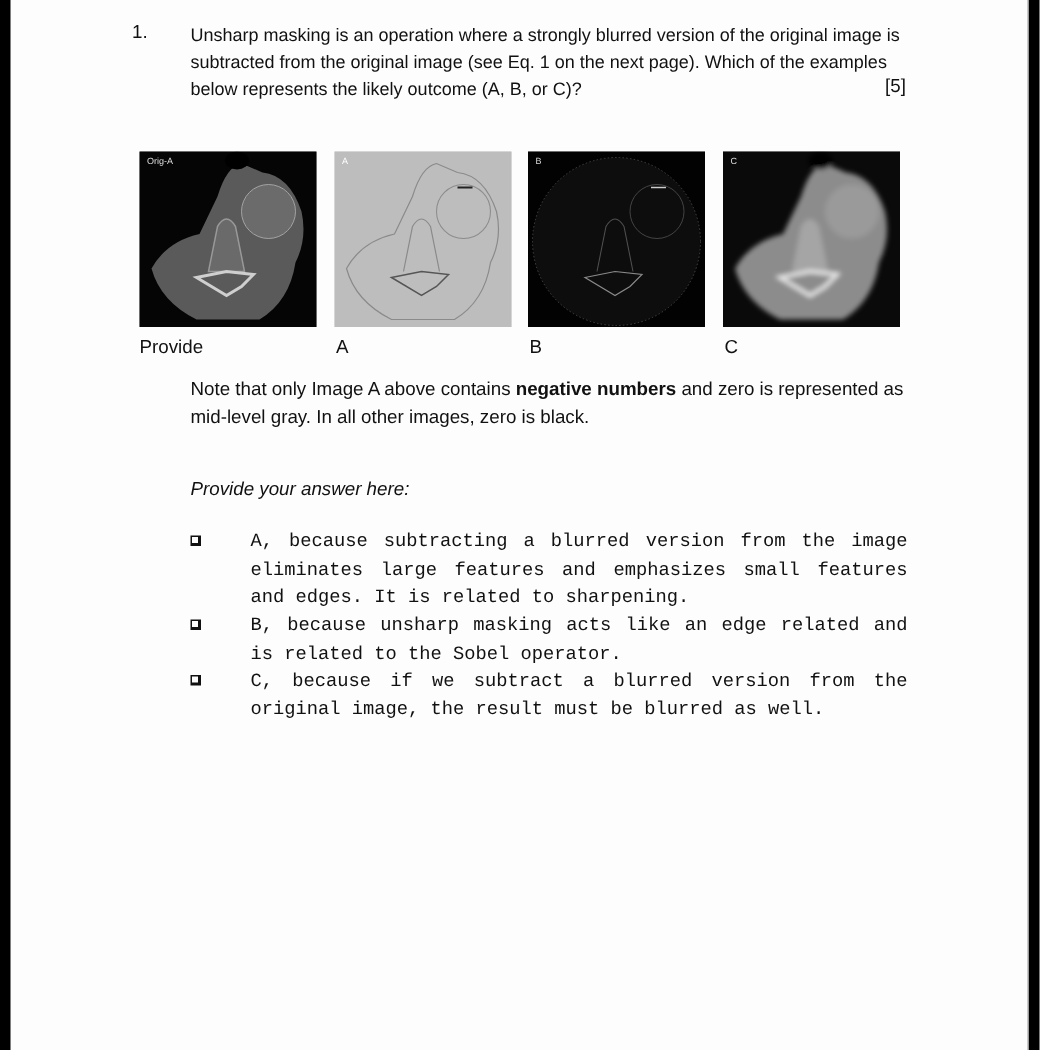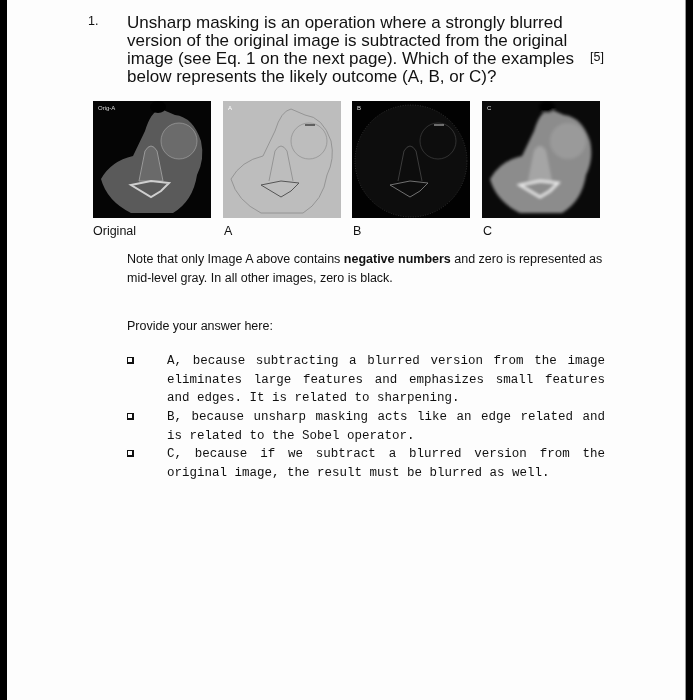--- a/index.html
+++ b/index.html
@@ -12,36 +12,36 @@
   .page {
     position: absolute; left: 7px; top: 0; width: 679px; height: 700px;
     background: #fdfdfd;
   }
   .page-edge-right {
     position: absolute; left: 685px; top: 0; width: 1px; height: 700px; background: #9a9a9a;
   }
   .qnum { position: absolute; left: 88px; top: 14px; font-size: 12.5px; }
   .qtext {
     position: absolute; left: 127px; top: 14px; width: 480px;
-    font-size: 17px; line-height: 18px;
+    font-size: 12px; line-height: 18px;
   }
   .marks { position: absolute; left: 590px; top: 50px; font-size: 12.5px; }
   .img {
     position: absolute; top: 101px; width: 118px; height: 117px; overflow: hidden;
   }
   .img svg { display: block; width: 100%; height: 100%; }
   .img .corner {
     position: absolute; left: 5px; top: 4px; font-size: 6px; color: #ddd;
   }
   .label { position: absolute; top: 224px; font-size: 12.5px; }
   .note {
     position: absolute; left: 127px; top: 250px; width: 480px; font-size: 12.5px; line-height: 19px;
   }
   .note b { font-weight: bold; }
-  .provide { position: absolute; left: 127px; top: 319px; font-size: 12.5px; }
+  .provide { position: absolute; left: 127px; top: 319px; font-size: 12.5px; font-style: italic; }
   .opt { position: absolute; left: 127px; width: 480px; font-size: 12.5px; line-height: 18.5px; }
   .opt .box {
     position: absolute; left: 0px; top: 5px; width: 7px; height: 7px;
     border: 1px solid #111; border-right-width: 2px; border-bottom-width: 2px; box-sizing: border-box;
   }
   .opt .txt { position: absolute; left: 40px; width: 438px; text-align: justify; text-align-last: left; font-family: Liberation Mono, monospace; }
 </style>
 </head>
 <body>
 
@@ -100,21 +100,21 @@
       <path d="M8 78 Q18 60 40 55 L52 30 Q58 10 68 8 L82 14 Q100 16 108 40 Q112 58 104 74 Q100 100 80 112 L38 112 Q14 100 8 78 Z" fill="#8c8c8c"></path>
       <circle cx="86" cy="40" r="18" fill="#9a9a9a"></circle>
       <path d="M46 80 L52 50 Q58 40 64 50 L70 80 Z" fill="#a5a5a5"></path>
       <path d="M38 84 L58 80 L76 82 L68 90 L58 96 Z" fill="none" stroke="#e8e8e8" stroke-width="2.5"></path>
       <ellipse cx="65" cy="6" rx="8" ry="6" fill="#000"></ellipse>
     </g>
   </svg>
   <span class="corner">C</span>
 </div>
 
-<div class="label" style="left:93px;">Original</div>
+<div class="label" style="left:93px;">Provide</div>
 <div class="label" style="left:224px;">A</div>
 <div class="label" style="left:353px;">B</div>
 <div class="label" style="left:483px;">C</div>
 
 <div class="note"><span>Note that only Image A above contains </span><b>negative numbers</b><span> and zero is represented as mid-level gray. In all other images, zero is black.</span></div>
 
 <div class="provide">Provide your answer here:</div>
 
 <div class="opt" style="top:352px;">
   <span class="box"></span>

